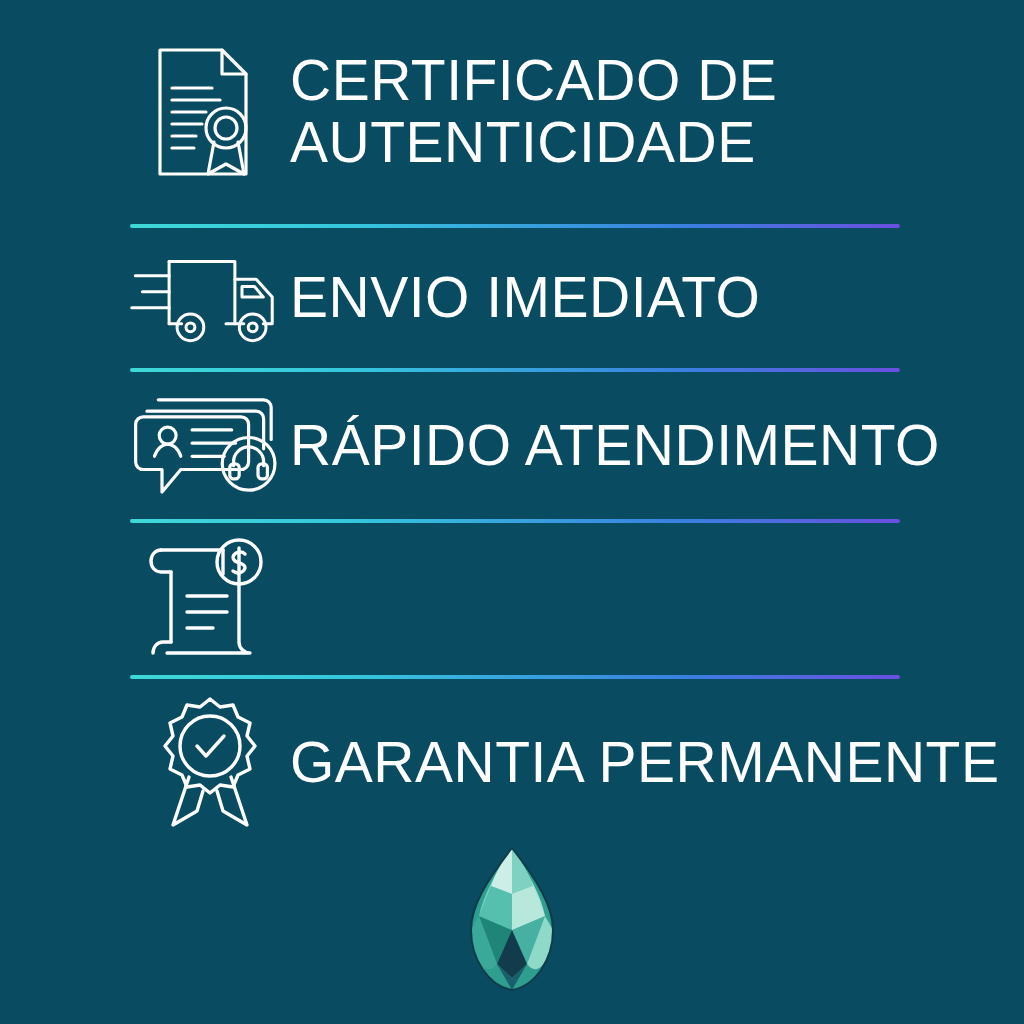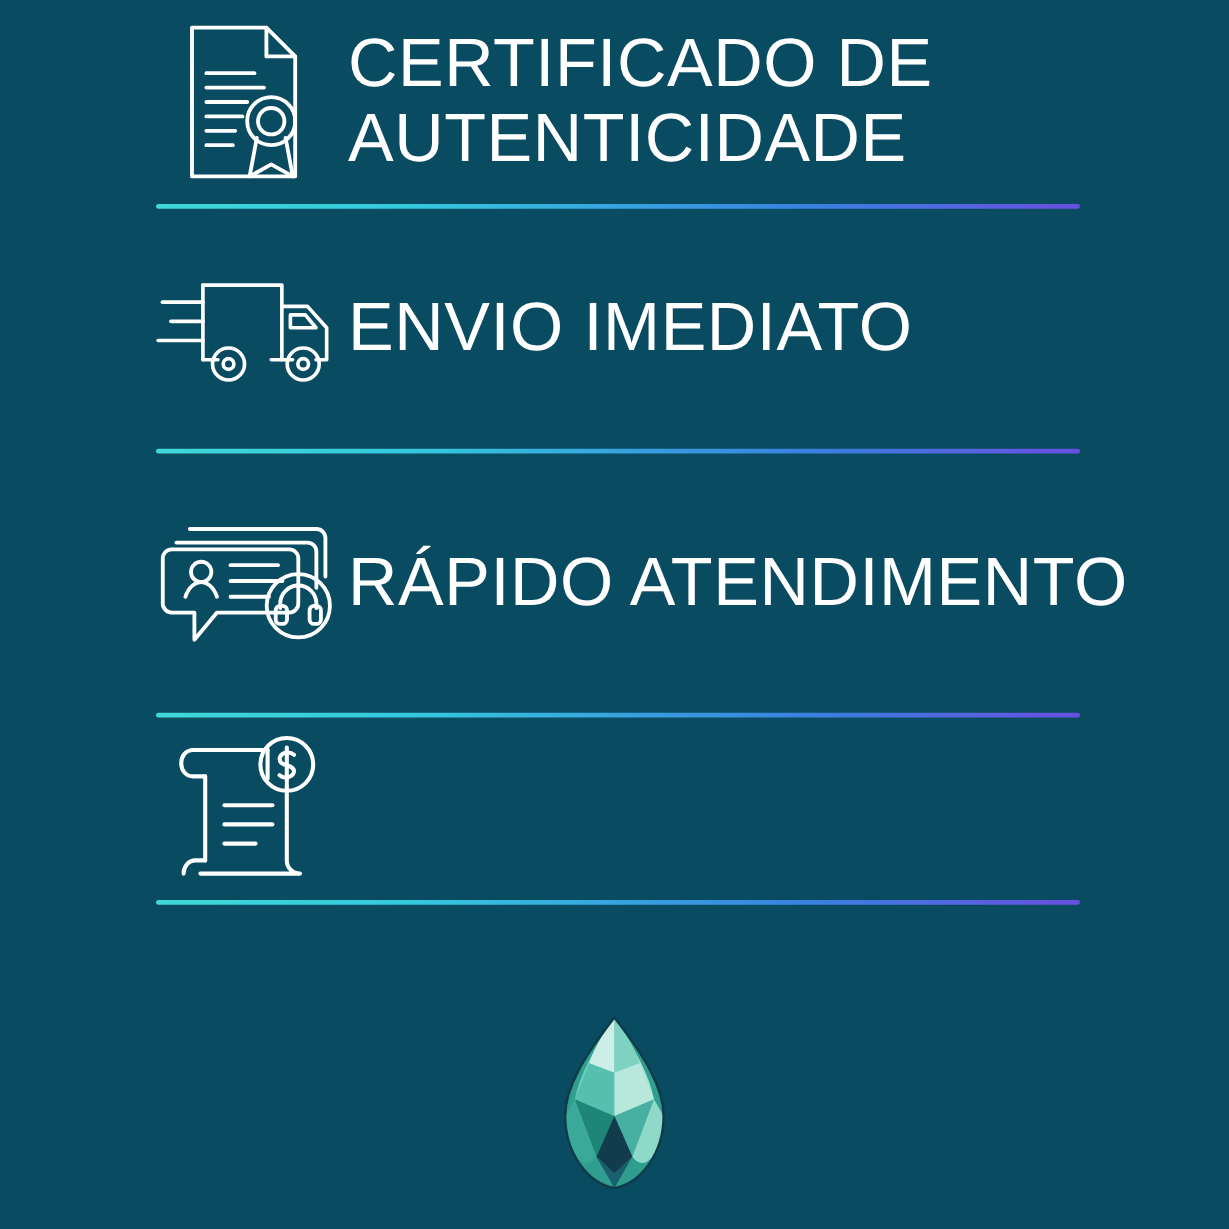--- a/index.html
+++ b/index.html
@@ -55,25 +55,25 @@
   }
   .divider {
     height: 4px;
     margin-left: 130px;
     margin-right: 124px;
     background: linear-gradient(90deg, #3fd8d8 0%, #35c8dd 28%, #3a7fe0 72%, #6a4fe0 100%);
     border-radius: 2px;
   }
 
   
-  #row-certificado { height: 170px; align-items: center; }
+  #row-certificado { height: 224px; align-items: center; }
   #row-certificado .feature-label { font-size: 57px; }
-  #row-envio { height: 200px; }
+  #row-envio { height: 140px; }
   #row-envio .feature-label { font-size: 57px; }
-  #row-atendimento { height: 216px; }
+  #row-atendimento { height: 147px; }
   #row-atendimento .feature-label { font-size: 57px; }
   #row-nota { height: 152px; }
   #row-nota .feature-label { font-size: 57px; }
   #row-garantia { height: 168px; }
   #row-garantia .feature-label { font-size: 57px; }
 
   .logo-wrap {
     position: absolute;
     left: 0;
     right: 0;
@@ -171,20 +171,32 @@
           <path d="M42 94 h26"></path>
           <circle cx="94" cy="28" r="22"></circle>
           <path d="M100 20 a7 6 0 0 0 -12 3 c0 8 12 4 12 11 a7 6 0 0 1 -12 3"></path>
           <path d="M94 14 V42"></path>
         </svg>
       </div>
     </div>
 
     <div class="divider"></div>
 
+    <div class="feature-row" id="row-garantia">
+      <div class="feature-icon">
+        <svg width="130" height="140" viewBox="0 0 130 140" fill="none" stroke="#ffffff" stroke-width="3.4" stroke-linecap="round" stroke-linejoin="round">
+          <path d="M65 6 l10 8 l13 -2 l5 12 l12 6 l-3 13 l8 10 l-8 10 l3 13 l-12 6 l-5 12 l-13 -2 l-10 8 l-10 -8 l-13 2 l-5 -12 l-12 -6 l3 -13 l-8 -10 l8 -10 l-3 -13 l12 -6 l5 -12 l13 2 Z"></path>
+          <circle cx="65" cy="53" r="30"></circle>
+          <path d="M52 53 l9 10 l18 -20"></path>
+          <path d="M44 84 L28 132 L52 118 L58 98"></path>
+          <path d="M86 84 L102 132 L78 118 L72 98"></path>
+        </svg>
+      </div>
+      <div class="feature-label">GARANTIA PERMANENTE</div>
+    </div>
 
   </div>
 
   <div class="logo-wrap">
     <svg width="110" height="150" viewBox="0 0 110 150">
       <g>
         <path d="M55 4 C30 36 14 62 14 86 C14 116 32 142 55 146 C78 142 96 116 96 86 C96 62 80 36 55 4 Z" fill="#2f9e8f"></path>
         <path d="M55 4 C38 30 26 52 22 72 L55 86 Z" fill="#6fcfc0"></path>
         <path d="M55 4 C72 30 84 52 88 72 L55 86 Z" fill="#a9e3d6"></path>
         <path d="M22 72 L55 86 L40 120 Z" fill="#1f8578"></path>

